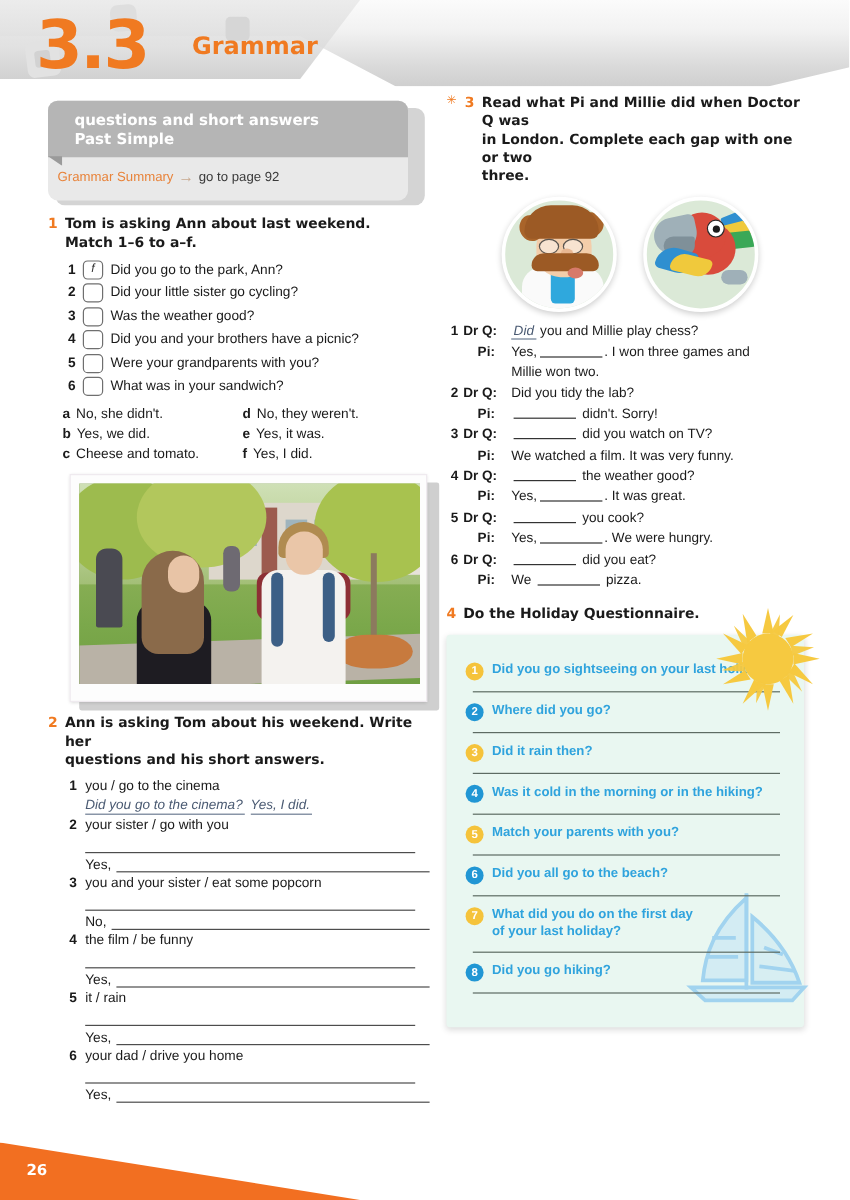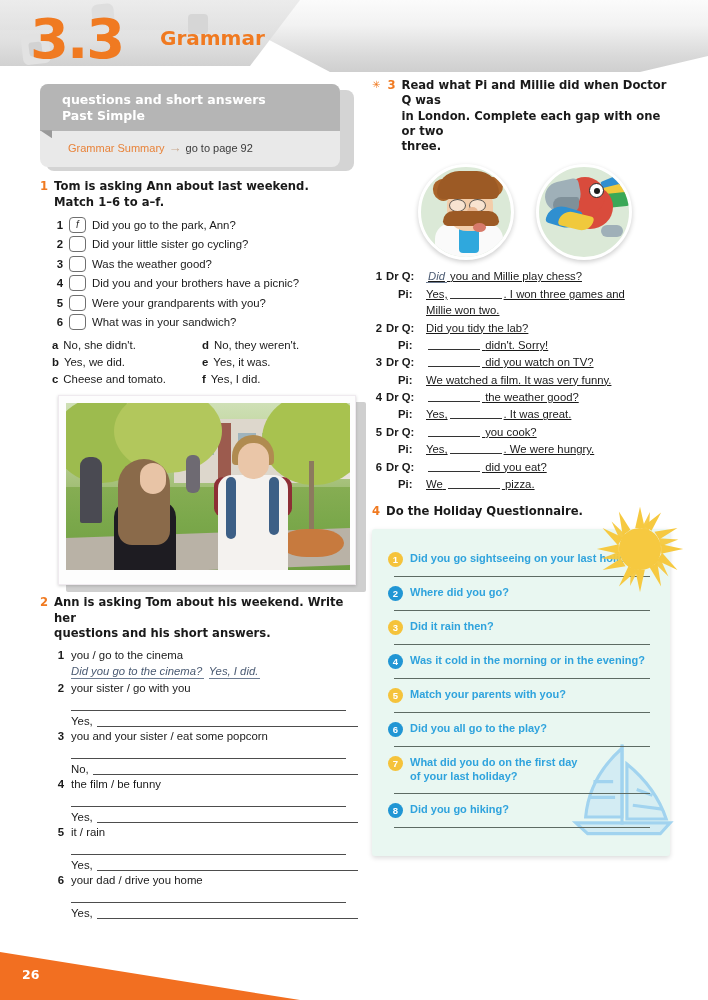--- a/index.html
+++ b/index.html
@@ -59,21 +59,21 @@
   .gbox-head {
     background:#b5b5b5; color:#ffffff; border-radius:8px 8px 0 0;
     padding:8px 16px 8px 22px; font-size:12.5px; font-weight:bold; line-height:1.25;
     font-family:"DejaVu Sans", sans-serif;
     position:relative;
   }
   .gbox-head:after{
     content:""; position:absolute; left:0; bottom:-7px; width:12px; height:8px;
     background:#9a9a9a; clip-path:polygon(0 0, 12px 0, 12px 8px);
   }
-  .gbox-body { padding:9px 16px 2px 28px; font-size:11px; display:flex; align-items:center; gap:4px; }
+  .gbox-body { padding:9px 16px 2px 8px; font-size:11px; display:flex; align-items:center; gap:4px; }
   .gsum { color:#E8833A; font-weight:500; }
   .garrow { color:#c8a98f; font-size:13px; }
   .gpage { color:#3a3a3a; }
 
   
   .ex { margin-bottom:9px; }
   .ex-head { display:flex; gap:6px; font-size:11.6px; font-weight:bold; color:#1a1a1a;
              line-height:1.32; font-family:"DejaVu Sans", sans-serif; }
   .ex-num { color:#F07A21; font-weight:bold; flex:0 0 auto; }
   .ex-star { color:#F07A21; font-size:10px; margin-right:1px; }
@@ -167,21 +167,21 @@
   .pi-tail2{ position:absolute; left:62px; top:18px; width:30px; height:12px; background:#f0c93c; border-radius:4px 12px 12px 4px; transform:rotate(-14deg); }
   .pi-tail3{ position:absolute; left:62px; top:10px; width:26px; height:10px; background:#2f8fd0; border-radius:4px 10px 10px 4px; transform:rotate(-22deg); }
   .pi-feet { position:absolute; left:62px; top:58px; width:22px; height:12px; background:#9fb0b8; border-radius:6px; }
 
   
   .dlg { margin:4px 0 0 2px; }
   .dlg-row { display:flex; font-size:11.3px; color:#1a1a1a; line-height:1.45; margin-bottom:1px; }
   .dlg-n { width:12px; font-weight:bold; flex:0 0 auto; text-align:right; padding-right:4px; }
   .dlg-sp { width:40px; font-weight:bold; flex:0 0 auto; }
   .dlg-sp.indent { padding-left:12px; width:40px; }
-  .dlg-txt { flex:1;text-decoration:underline; }
+  .dlg-txt { flex:1; }
   .dlg-txt .ans { font-style:italic; color:#4a5a72; border-bottom:1px solid #6d7c92; padding:0 2px; }
   .gap { display:inline-block; width:52px; border-bottom:1px solid #333; height:11px; margin:0 2px; vertical-align:-1px; }
 
   
   .q-wrap { position:relative; margin-top:8px; width:298px; }
   .q-card { position:relative; background:#e9f7f1; border-radius:3px; overflow:visible;
             box-shadow:0 2px 5px rgba(0,0,0,.14); }
   .q-head { background:#49b2b0; color:#fff; padding:7px 14px 8px 14px;
             font-family:"Liberation Serif", serif; font-weight:bold; font-size:14px; position:relative; z-index:3;}
   .q-body { padding:22px 16px 20px 16px; position:relative; z-index:2; }
@@ -600,35 +600,35 @@
           <div class="q-item">
             <div class="q-line">
               <span class="q-circ" style="background:#f5c33b">3</span>
               <span class="q-txt">Did it rain then?</span>
             </div>
             <div class="q-rule"></div>
           </div>
           <div class="q-item">
             <div class="q-line">
               <span class="q-circ" style="background:#2196d4">4</span>
-              <span class="q-txt">Was it cold in the morning or in the evening?</span>
+              <span class="q-txt">Was it cold in the morning or in the hiking?</span>
             </div>
             <div class="q-rule"></div>
           </div>
           <div class="q-item">
             <div class="q-line">
               <span class="q-circ" style="background:#f5c33b">5</span>
               <span class="q-txt">Match your parents with you?</span>
             </div>
             <div class="q-rule"></div>
           </div>
           <div class="q-item">
             <div class="q-line">
               <span class="q-circ" style="background:#2196d4">6</span>
-              <span class="q-txt">Did you all go to the play?</span>
+              <span class="q-txt">Did you all go to the beach?</span>
             </div>
             <div class="q-rule"></div>
           </div>
           <div class="q-item">
             <div class="q-line">
               <span class="q-circ" style="background:#f5c33b">7</span>
               <span class="q-txt" style="max-width:180px;">What did you do on the first day of your last holiday?</span>
             </div>
             <div class="q-rule"></div>
           </div>

